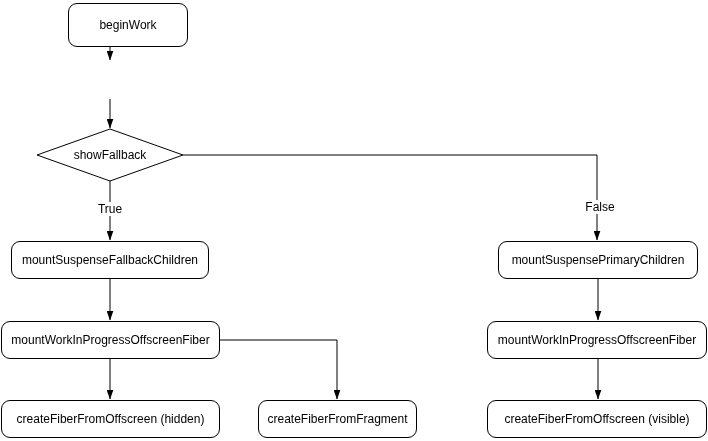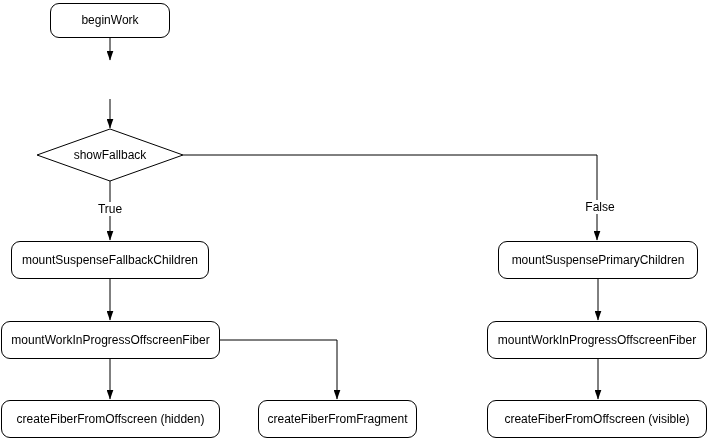--- a/index.html
+++ b/index.html
@@ -77,21 +77,21 @@
     <path d="M183,155 H597 V240" fill="none" stroke="#000000" stroke-width="1" marker-end="url(#arrow)"></path>
     <path d="M110,279 V320" fill="none" stroke="#000000" stroke-width="1" marker-end="url(#arrow)"></path>
     <path d="M110,359 V399" fill="none" stroke="#000000" stroke-width="1" marker-end="url(#arrow)"></path>
     <path d="M220,340 H337 V399" fill="none" stroke="#000000" stroke-width="1" marker-end="url(#arrow)"></path>
     <path d="M598,279 V320" fill="none" stroke="#000000" stroke-width="1" marker-end="url(#arrow)"></path>
     <path d="M598,359 V399" fill="none" stroke="#000000" stroke-width="1" marker-end="url(#arrow)"></path>
 
     <polygon points="110,129 183,155 110,181 37,155" fill="#ffffff" stroke="#000000" stroke-width="1"></polygon>
   </svg>
 
-  <div class="node" style="left:50px; top:3px; width:120px; height:35px;">beginWork</div>
+  <div class="node" style="left:68px; top:3px; width:120px; height:44px;">beginWork</div>
 
 
   <div class="diamond-label" style="left:37px; top:129px; width:146px; height:52px;">showFallback</div>
 
   <div class="node" style="left:11px; top:241px; width:198px; height:38px;">mountSuspenseFallbackChildren</div>
 
   <div class="node" style="left:1px; top:321px; width:219px; height:38px;">mountWorkInProgressOffscreenFiber</div>
 
   <div class="node" style="left:1px; top:400px; width:219px; height:38px;text-align:center;">createFiberFromOffscreen (hidden)</div>
 

